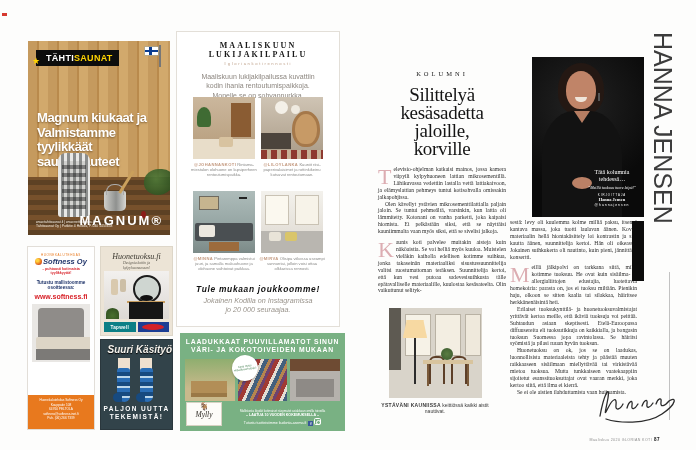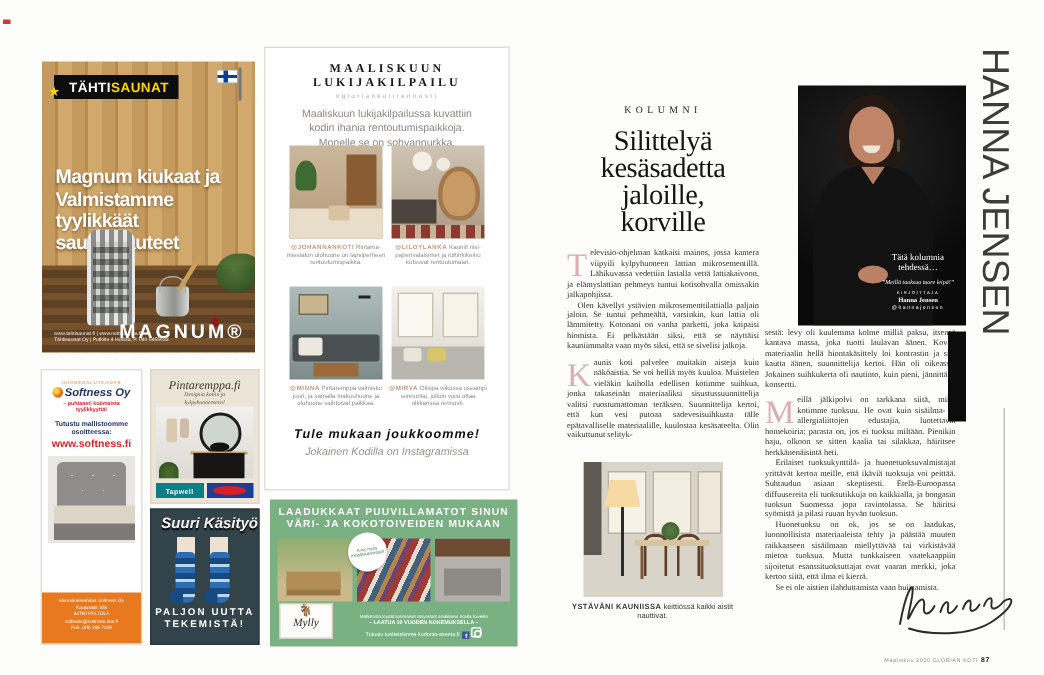--- a/index.html
+++ b/index.html
@@ -288,21 +288,21 @@
     <div id="sf-foot">
       <div>Huonekalutehdas Softness Oy</div>
       <div>Kauppatie 108</div>
       <div>64760 PELTOLA</div>
       <div>softness@softness.inet.fi</div>
       <div>Puh. (06) 266 7339</div>
     </div>
   </div>
 
   <div class="abs" id="ad-style">
-    <div id="st-title">Pintaremppa.fi</div>
+    <div id="st-title">Huonetuoksu.fi</div>
     <div id="st-sub">
       <div>Designia kotiin ja</div>
       <div>kylpyhuoneeseen!</div>
     </div>
     <div id="st-photo">
       <div class="mirror"></div>
       <div class="towel1"></div>
       <div class="towel2"></div>
       <div class="vtop"></div>
       <div class="vanity"></div>
@@ -365,20 +365,21 @@
     </div>
 
     <div class="cap" id="cap1"><span class="hd">@JOHANNANKOTI</span> <span>Rintama­miestalon olohuone on lapsi­perheen rentoutumispaikka.</span></div>
     <div class="cap" id="cap2"><span class="hd">@LILOYLANKA</span> <span>Kauniit riisi­paperivalaisimet ja rottinki­keinu kutsuvat rentoutumaan.</span></div>
     <div class="cap" id="cap3"><span class="hd">@MINNA</span> <span>Pintaremppa valmistui juuri, ja samalla makuuhuone ja olohuone vaihtoivat paikkaa.</span></div>
     <div class="cap" id="cap4"><span class="hd">@MIRVA</span> <span>Olisipa viikossa useampi sunnuntai, jolloin voisi ottaa olkkarissa rennosti.</span></div>
 
     <div id="lk-join">Tule mukaan joukkoomme!</div>
     <div id="lk-outro">
       <div>Jokainen Kodilla on Instagramissa</div>
+      <div>jo 20 000 seuraajaa.</div>
     </div>
   </div>
 
   <div class="abs" id="ad-mylly">
     <div id="my-head">
       <div>LAADUKKAAT PUUVILLAMATOT SINUN</div>
       <div>VÄRI- JA KOKOTOIVEIDEN MUKAAN</div>
     </div>
     <div id="my-photos">
       <div class="myp" id="myp1"></div>

